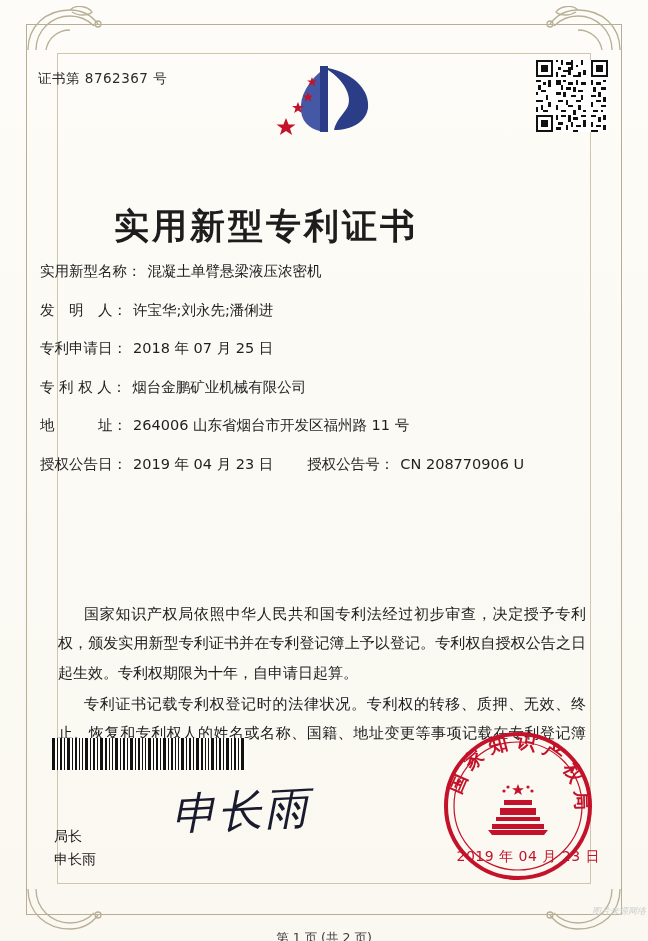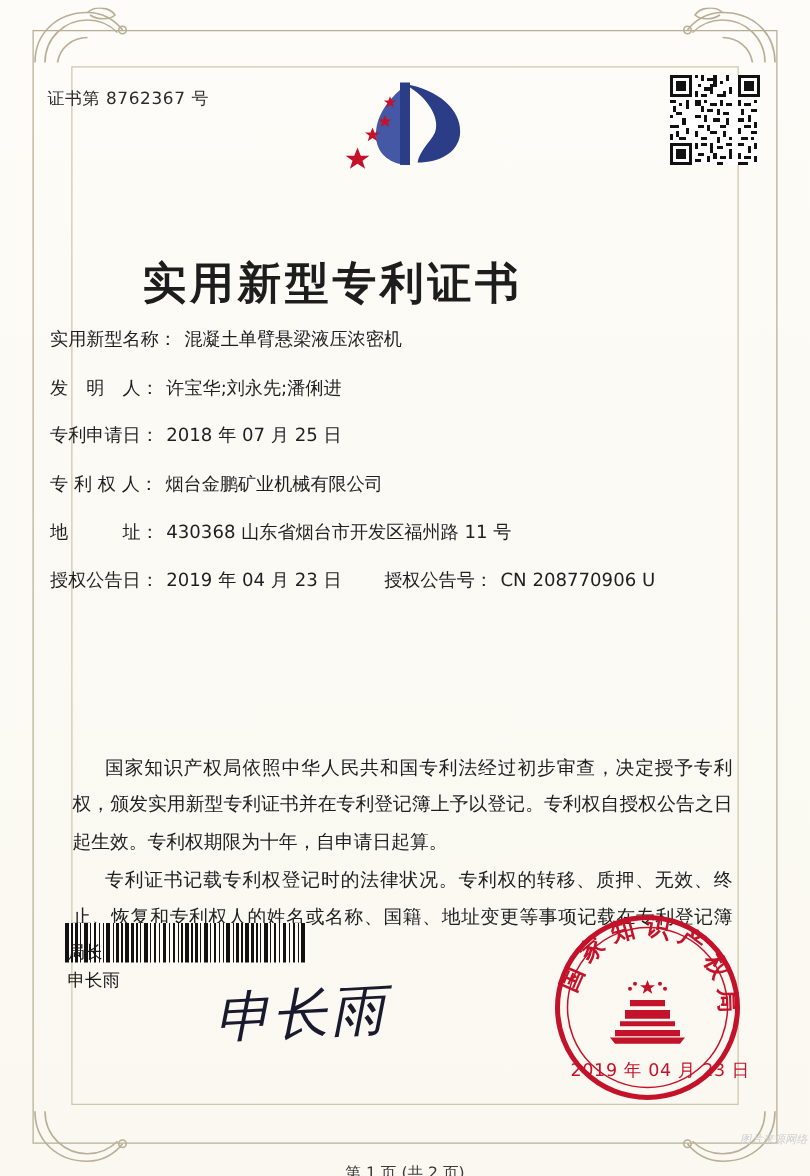--- a/index.html
+++ b/index.html
@@ -168,21 +168,21 @@
     top: 738px;
     width: 196px;
     height: 32px;
   }
   .barcode svg { display: block; }
 
   
   .sig-block {
     position: absolute;
     left: 54px;
-    top: 751px;
+    top: 825px;
     font-size: 14px;
     color: #1a1a1a;
     line-height: 1.65;
     font-family: "DejaVu Sans", "Liberation Sans", sans-serif;
   }
   .handwriting {
     position: absolute;
     left: 172px;
     top: 782px;
     font-size: 44px;
@@ -412,21 +412,21 @@
     <div class="field-row">
       <span class="field-label">专利申请日：</span>
       <span class="field-value">2018 年 07 月 25 日</span>
     </div>
     <div class="field-row">
       <span class="field-label">专 利 权 人：</span>
       <span class="field-value">烟台金鹏矿业机械有限公司</span>
     </div>
     <div class="field-row">
       <span class="field-label">地　　　址：</span>
-      <span class="field-value">430368 山东省烟台市开发区福州路 11 号</span>
+      <span class="field-value">264006 山东省烟台市开发区福州路 11 号</span>
     </div>
     <div class="field-row split">
       <span class="field-label">授权公告日：</span>
       <span class="field-value">2019 年 04 月 23 日</span>
       <span class="sub-label">授权公告号：</span>
       <span class="sub-value">CN 208770906 U</span>
     </div>
   </div>
 
   <div class="paragraphs">

